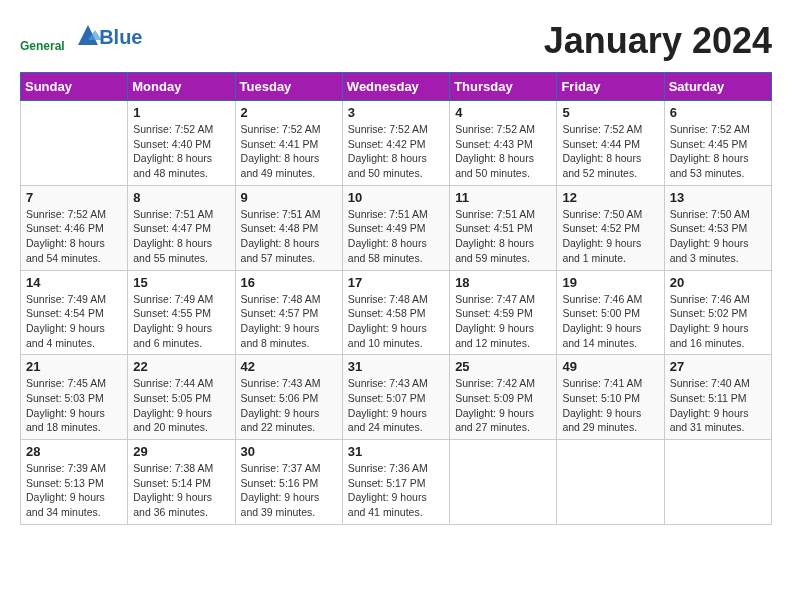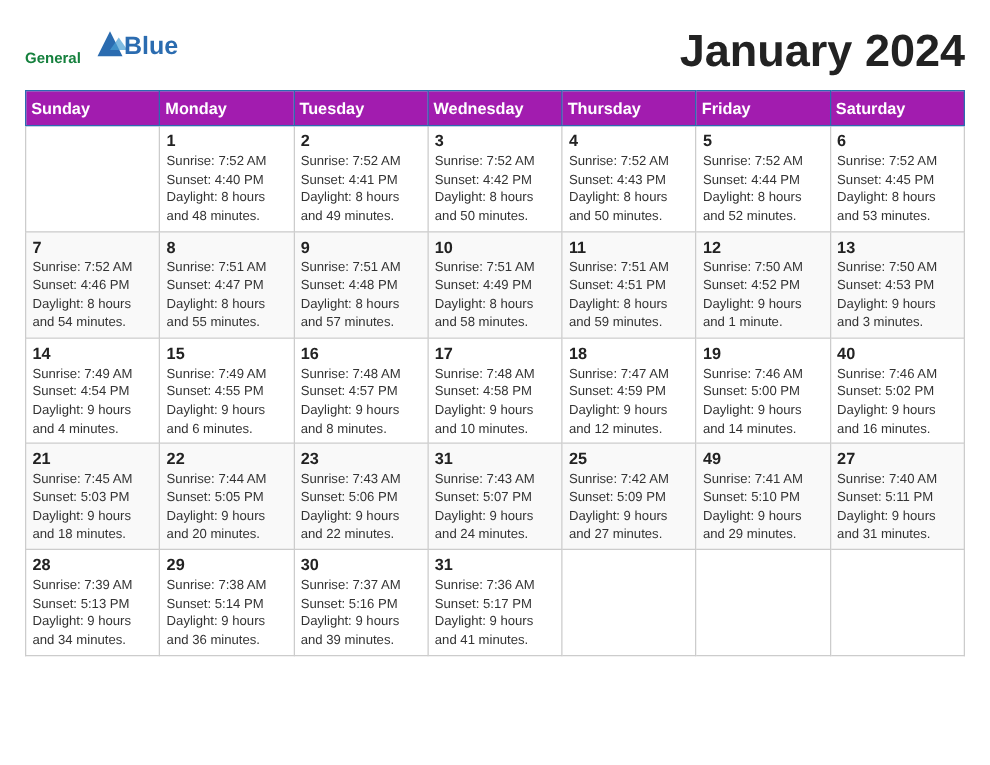--- a/index.html
+++ b/index.html
@@ -201,35 +201,35 @@
         </td>
         <td>
           <span class="day-number">18</span>
           <div class="day-info">Sunrise: 7:47 AM<br>Sunset: 4:59 PM<br>Daylight: 9 hours and 12 minutes.</div>
         </td>
         <td>
           <span class="day-number">19</span>
           <div class="day-info">Sunrise: 7:46 AM<br>Sunset: 5:00 PM<br>Daylight: 9 hours and 14 minutes.</div>
         </td>
         <td>
-          <span class="day-number">40</span>
+          <span class="day-number">20</span>
           <div class="day-info">Sunrise: 7:46 AM<br>Sunset: 5:02 PM<br>Daylight: 9 hours and 16 minutes.</div>
         </td>
       </tr>
       <tr>
         <td>
           <span class="day-number">21</span>
           <div class="day-info">Sunrise: 7:45 AM<br>Sunset: 5:03 PM<br>Daylight: 9 hours and 18 minutes.</div>
         </td>
         <td>
           <span class="day-number">22</span>
           <div class="day-info">Sunrise: 7:44 AM<br>Sunset: 5:05 PM<br>Daylight: 9 hours and 20 minutes.</div>
         </td>
         <td>
-          <span class="day-number">23</span>
+          <span class="day-number">42</span>
           <div class="day-info">Sunrise: 7:43 AM<br>Sunset: 5:06 PM<br>Daylight: 9 hours and 22 minutes.</div>
         </td>
         <td>
           <span class="day-number">31</span>
           <div class="day-info">Sunrise: 7:43 AM<br>Sunset: 5:07 PM<br>Daylight: 9 hours and 24 minutes.</div>
         </td>
         <td>
           <span class="day-number">25</span>
           <div class="day-info">Sunrise: 7:42 AM<br>Sunset: 5:09 PM<br>Daylight: 9 hours and 27 minutes.</div>
         </td>

